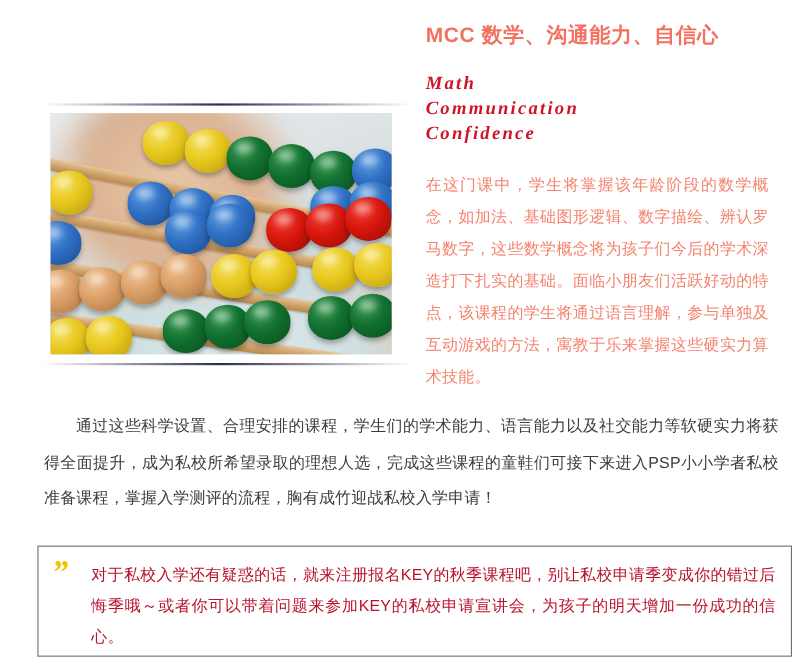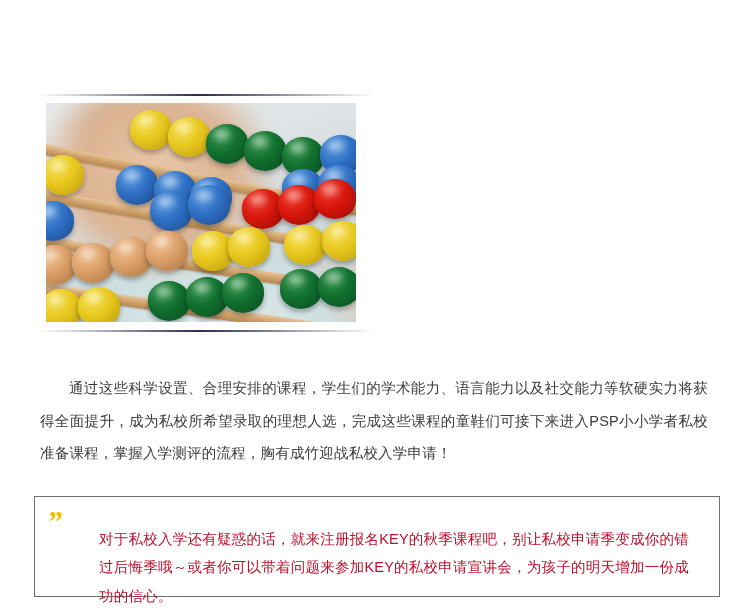--- a/index.html
+++ b/index.html
@@ -177,21 +177,21 @@
     font-family: "Liberation Serif", "DejaVu Serif", serif;
     font-style: italic;
     font-weight: bold;
     font-size: 30px;
     line-height: 1;
     color: #f3c100;
     letter-spacing: -2px;
     user-select: none;
   }
   .quote-text {
-    margin: 16px;
+    margin: 0;
     font-size: 14.5px;
     color: #b8132e;
     line-height: 1.95;
     letter-spacing: 0.2px;
     text-align: justify;
   }
 </style>
 </head>
 <body>
 
@@ -243,20 +243,31 @@
       <div class="bead b-green" style="left:102px; top:178px;"></div>
       <div class="bead b-green" style="left:140px; top:174px;"></div>
       <div class="bead b-green" style="left:176px; top:170px;"></div>
       <div class="bead b-green" style="left:234px; top:166px;"></div>
       <div class="bead b-green" style="left:272px; top:164px;"></div>
     </div>
 
     <div class="hr-grad hr-bottom"></div>
   </div>
 
+  <div class="text-col">
+    <h2 class="course-title">MCC 数学、沟通能力、自信心</h2>
+
+    <div class="course-subtitle">
+      <div>Math</div>
+      <div>Communication</div>
+      <div>Confidence</div>
+    </div>
+
+    <p class="course-body">在这门课中，学生将掌握该年龄阶段的数学概念，如加法、基础图形逻辑、数字描绘、辨认罗马数字，这些数学概念将为孩子们今后的学术深造打下扎实的基础。面临小朋友们活跃好动的特点，该课程的学生将通过语言理解，参与单独及互动游戏的方法，寓教于乐来掌握这些硬实力算术技能。</p>
+  </div>
 </div>
 
 <p class="mid-para">通过这些科学设置、合理安排的课程，学生们的学术能力、语言能力以及社交能力等软硬实力将获得全面提升，成为私校所希望录取的理想人选，完成这些课程的童鞋们可接下来进入PSP小小学者私校准备课程，掌握入学测评的流程，胸有成竹迎战私校入学申请！</p>
 
 <div class="quote-box">
   <div class="quote-inner">
     <span class="quote-mark">”</span>
     <p class="quote-text">对于私校入学还有疑惑的话，就来注册报名KEY的秋季课程吧，别让私校申请季变成你的错过后悔季哦～或者你可以带着问题来参加KEY的私校申请宣讲会，为孩子的明天增加一份成功的信心。</p>
   </div>
 </div>

